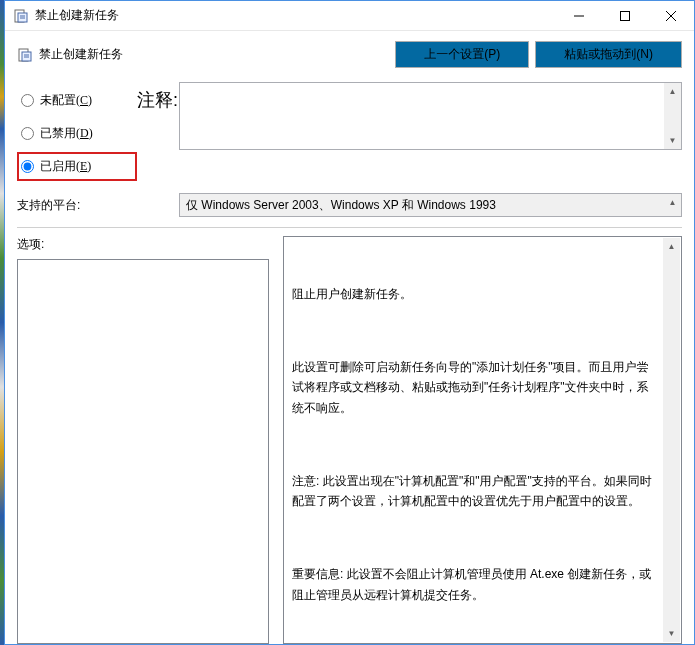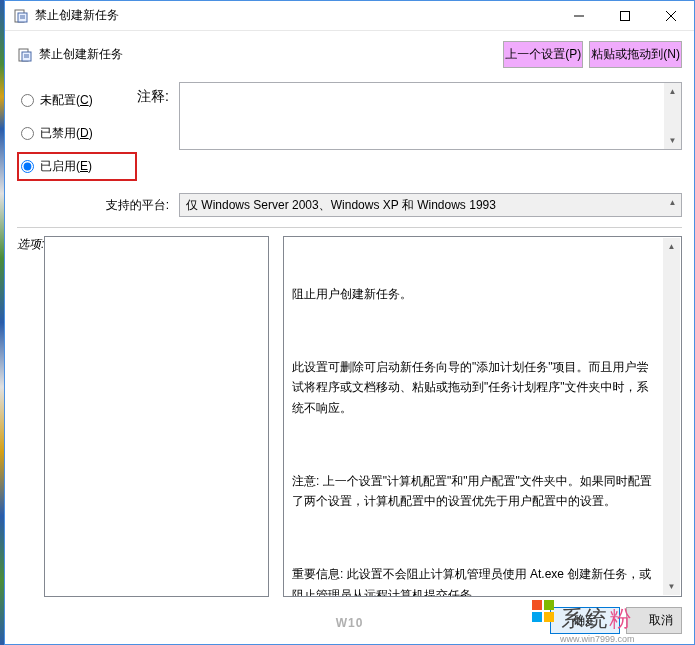--- a/index.html
+++ b/index.html
@@ -81,23 +81,23 @@
     .toolbar-icon {
       width: 16px;
       height: 16px;
       margin-right: 6px;
     }
     .toolbar-title {
       flex: 1;
       font-size: 12px;
     }
     .nav-btn {
-      padding: 4px 1px;
-      font-size: 12px;
-      background: #f0abfc;
+      padding: 4px 28px;
+      font-size: 12px;
+      background: #0369a1;
       border: 1px solid #adadad;
       margin-left: 6px;
       cursor: pointer;
       font-family: inherit;
     }
     .config-section {
       padding: 8px 12px 4px 12px;
       display: flex;
       align-items: flex-start;
     }
@@ -116,27 +116,28 @@
       padding: 4px 2px;
     }
     .radio-row input[type="radio"] {
       margin-right: 6px;
       width: 13px;
       height: 13px;
     }
     .radio-row label {
       font-size: 12px;
       cursor: pointer;
+      font-family: Liberation Serif, serif;
     }
     .radio-row .hotkey {
       text-decoration: underline;
     }
     .comment-label {
       width: 42px;
-      font-size: 14px;
+      font-size: 18px;
       padding-top: 6px;
     }
     .comment-box {
       flex: 1;
       position: relative;
     }
     .comment-textarea {
       width: 100%;
       height: 68px;
       border: 1px solid #abadb3;
@@ -163,21 +164,20 @@
       color: #606060;
       cursor: pointer;
     }
     .platform-row {
       padding: 4px 12px 10px 12px;
       display: flex;
       align-items: center;
     }
     .platform-label {
       width: 162px;
-      text-align: right;
       padding-right: 10px;
       font-size: 12px;
     }
     .platform-box {
       flex: 1;
       height: 24px;
       border: 1px solid #abadb3;
       background: #f0f0f0;
       display: flex;
       align-items: center;
@@ -198,22 +198,21 @@
     .body-section {
       flex: 1;
       display: flex;
       padding: 0 12px;
       gap: 14px;
       min-height: 0;
     }
     .options-column {
       flex: 0 0 252px;
       display: flex;
-      flex-direction: row;
-      font-style: italic;
+      flex-direction: column;
     }
     .help-column {
       flex: 1;
       display: flex;
       flex-direction: column;
     }
     .section-label {
       font-size: 12px;
       margin-bottom: 6px;
     }
@@ -403,42 +402,25 @@
   <div class="body-section">
     <div class="options-column">
       <div class="section-label">选项:</div>
       <div class="content-box"></div>
     </div>
     <div class="help-column">
       <div class="content-box">
         <div class="help-text">
           <p>阻止用户创建新任务。</p>
           <p>此设置可删除可启动新任务向导的"添加计划任务"项目。而且用户尝试将程序或文档移动、粘贴或拖动到"任务计划程序"文件夹中时，系统不响应。</p>
-          <p>注意: 上一个设置"计算机配置"和"用户配置"文件夹中。如果同时配置了两个设置，计算机配置中的设置优先于用户配置中的设置。</p>
+          <p>注意: 此设置出现在"计算机配置"和"用户配置"支持的平台。如果同时配置了两个设置，计算机配置中的设置优先于用户配置中的设置。</p>
           <p>重要信息: 此设置不会阻止计算机管理员使用 At.exe 创建新任务，或阻止管理员从远程计算机提交任务。</p>
         </div>
         <div class="scrollbar-vert">
           <div class="scroll-arrow">▲</div>
           <div class="scroll-track"></div>
           <div class="scroll-arrow">▼</div>
         </div>
       </div>
     </div>
   </div>
 
-  <div class="bottom-bar">
-    <div class="wm-small">W10</div>
-    <button class="action-btn primary">确定</button>
-    <button class="action-btn cut">取消</button>
-    <div class="watermark">
-      <div class="ms-logo">
-          <span></span>
-          <span></span>
-          <span></span>
-          <span></span>
-        </div>
-      <div class="wm-text">
-        <div class="wm-main"><span>系统</span><span class="accent">粉</span></div>
-        <div class="wm-sub">www.win7999.com</div>
-      </div>
-    </div>
-  </div>
 </div>
 
 </body></html>

